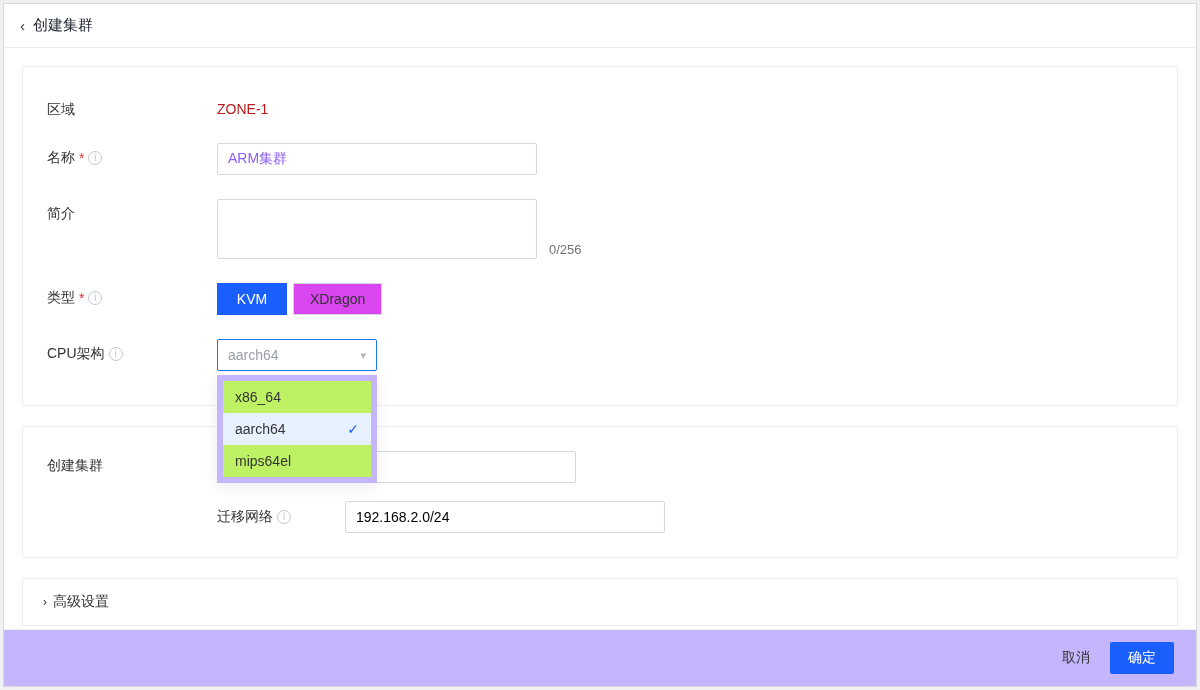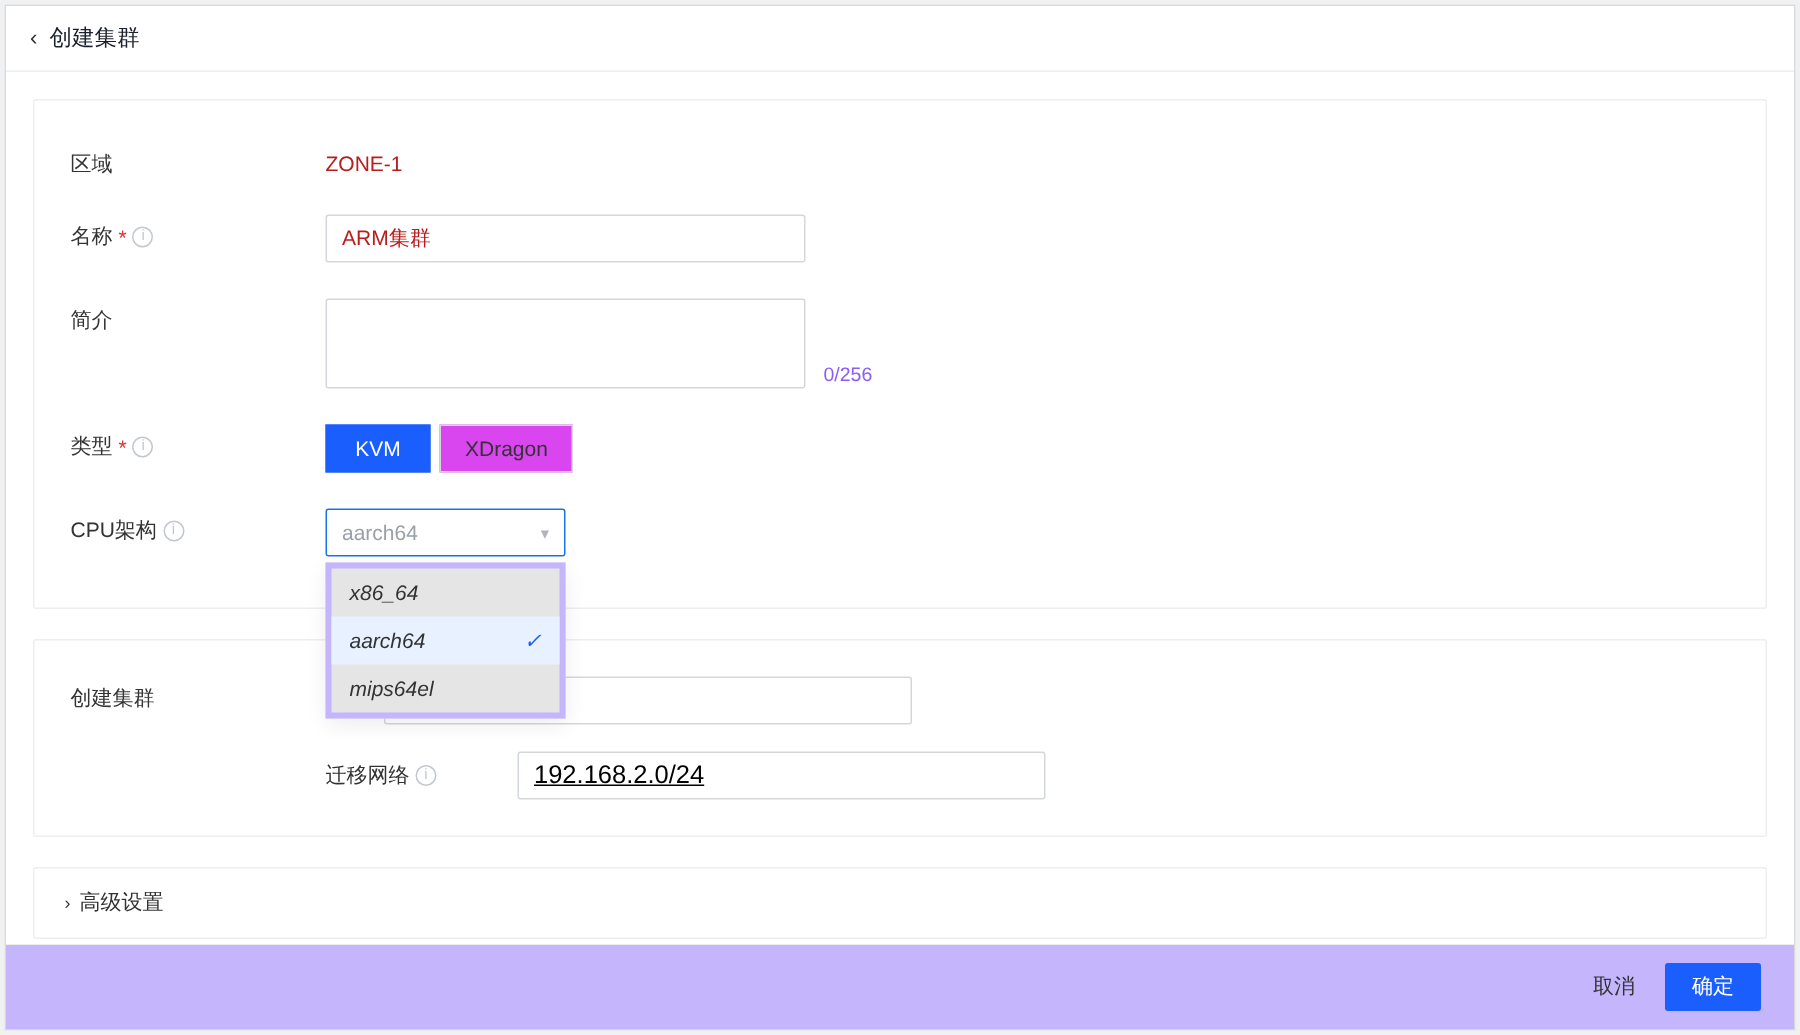--- a/index.html
+++ b/index.html
@@ -82,32 +82,32 @@
       gap:8px;
     }
     .static-text{padding-top:6px;color:#b91c1c;}
     .input-text{
       width:320px;
       height:32px;
       border:1px solid #d4d7dc;
       border-radius:2px;
       padding:0 10px;
       font-size:14px;
-      color:#b91c1c;
+      color:#8b5cf6;
     }
     .textarea{
       width:320px;height:60px;
       border:1px solid #d4d7dc;
       border-radius:2px;
       padding:6px 10px;
       resize:none;font-size:14px;
     }
     .char-count{
       align-self:flex-end;
-      color:#8b5cf6;
+      color:#737373;
       font-size:13px;
       padding-left:4px;
       padding-bottom:2px;
       text-align:center;
     }
     .seg-group{display:flex;}
     .seg-btn{
       min-width:70px;
       height:32px;
       padding:0 16px;
@@ -137,38 +137,37 @@
     }
     .chev-down{
       display:inline-block;
       color:#b0b4bb;
       font-size:11px;
     }
     .dropdown{
       position:absolute;
       top:36px;left:0;
       width:160px;
-      background:#e5e5e5;
-      border:4px solid #c4b5fd;
+      background:#bef264;
+      border:6px solid #c4b5fd;
       box-shadow:0 4px 14px rgba(0,0,0,0.08);
       z-index:20;
-      font-style:italic;
     }
     .drop-item{
       padding:8px 12px;
       cursor:pointer;
       color:#333;
       display:flex;align-items:center;justify-content:space-between;
     }
     .drop-item.selected{
       background:#e8f1ff;
     }
     .check-mark{color:#1a5ffd;font-size:14px;}
     .net-sub-label{display:flex;align-items:center;gap:4px;width:120px;color:#333;}
-    .net-input{width:352px;height:32px;border:1px solid #d4d7dc;border-radius:2px;padding:0 10px;font-size:17px;text-decoration:underline;}
+    .net-input{width:320px;height:32px;border:1px solid #d4d7dc;border-radius:2px;padding:0 10px;font-size:14px;}
     .expander-card{
       border:1px solid #eceef0;
       border-radius:2px;
       padding:14px 20px;
       margin-bottom:18px;
       cursor:pointer;
       display:flex;align-items:center;gap:6px;
       color:#333;
       font-size:14px;
     }

